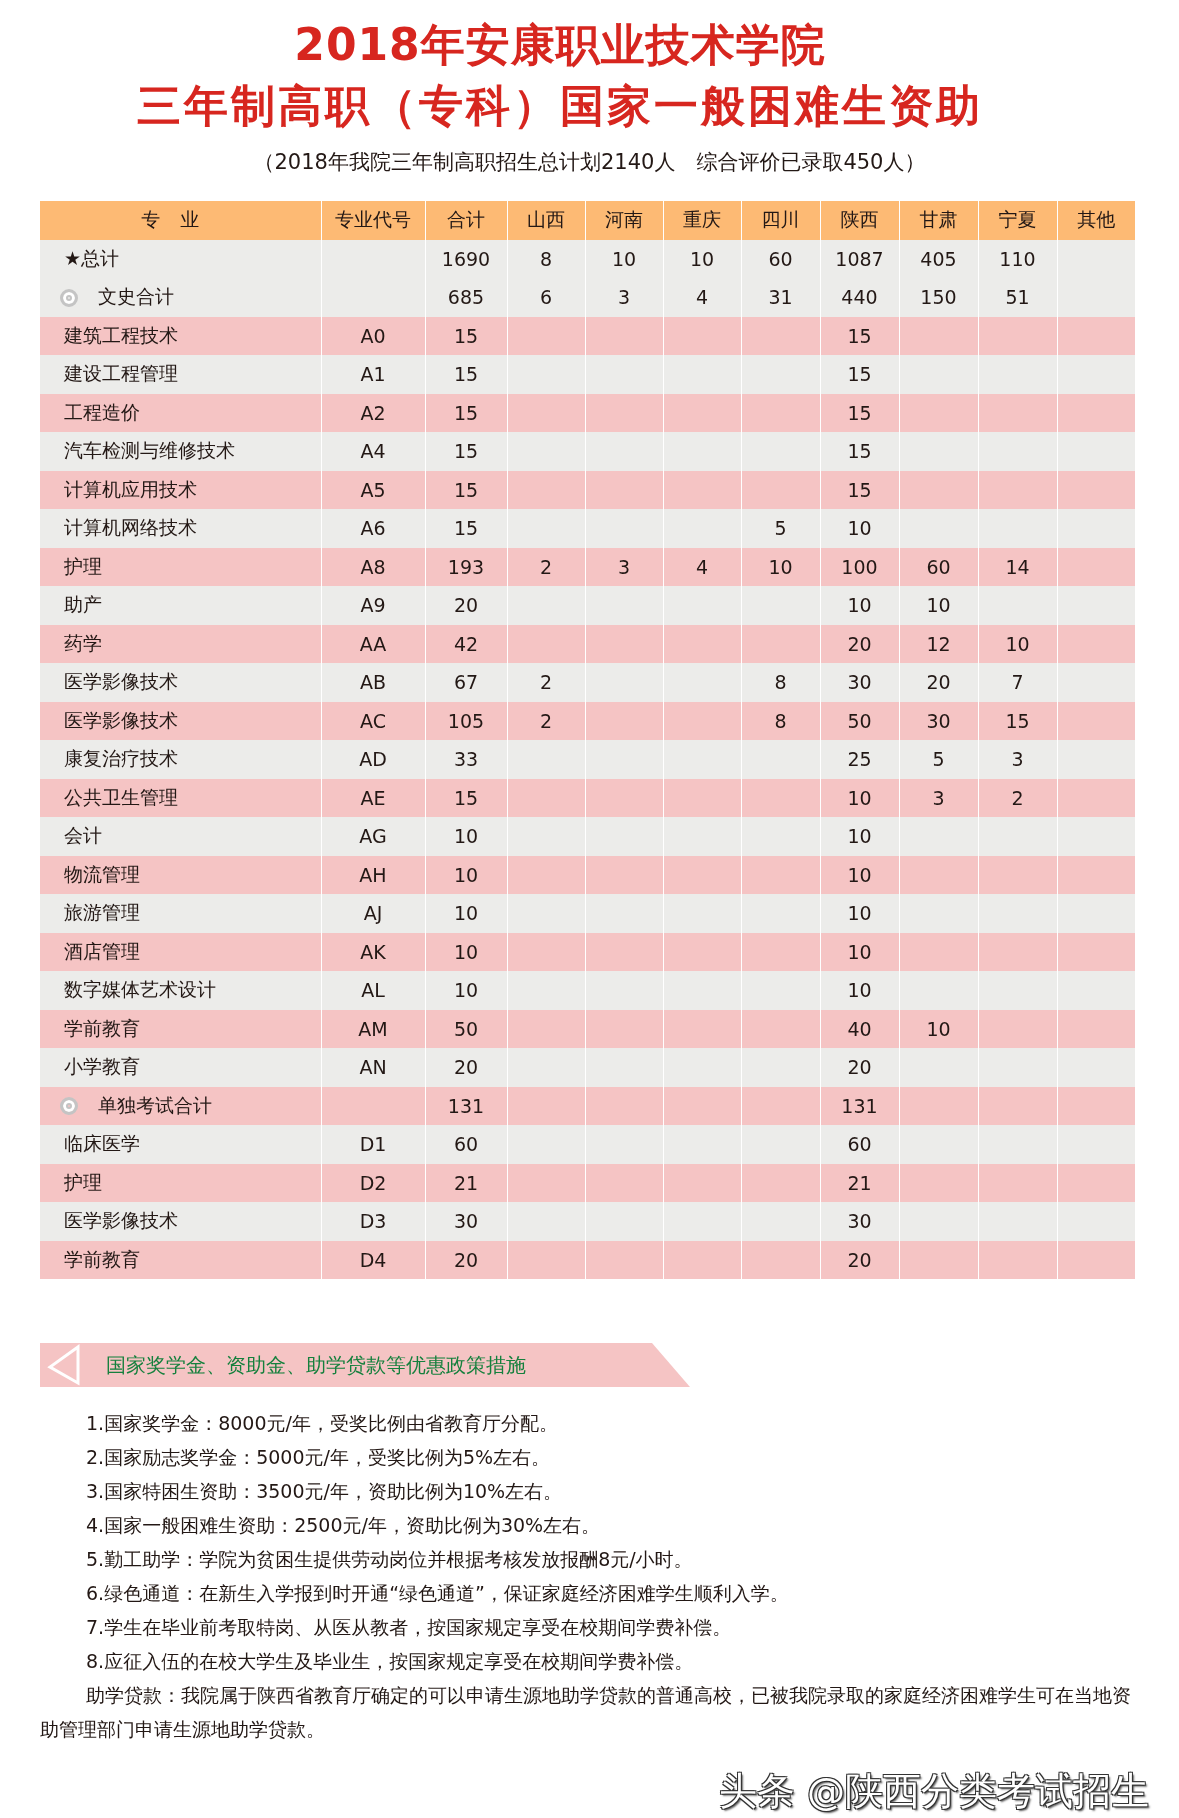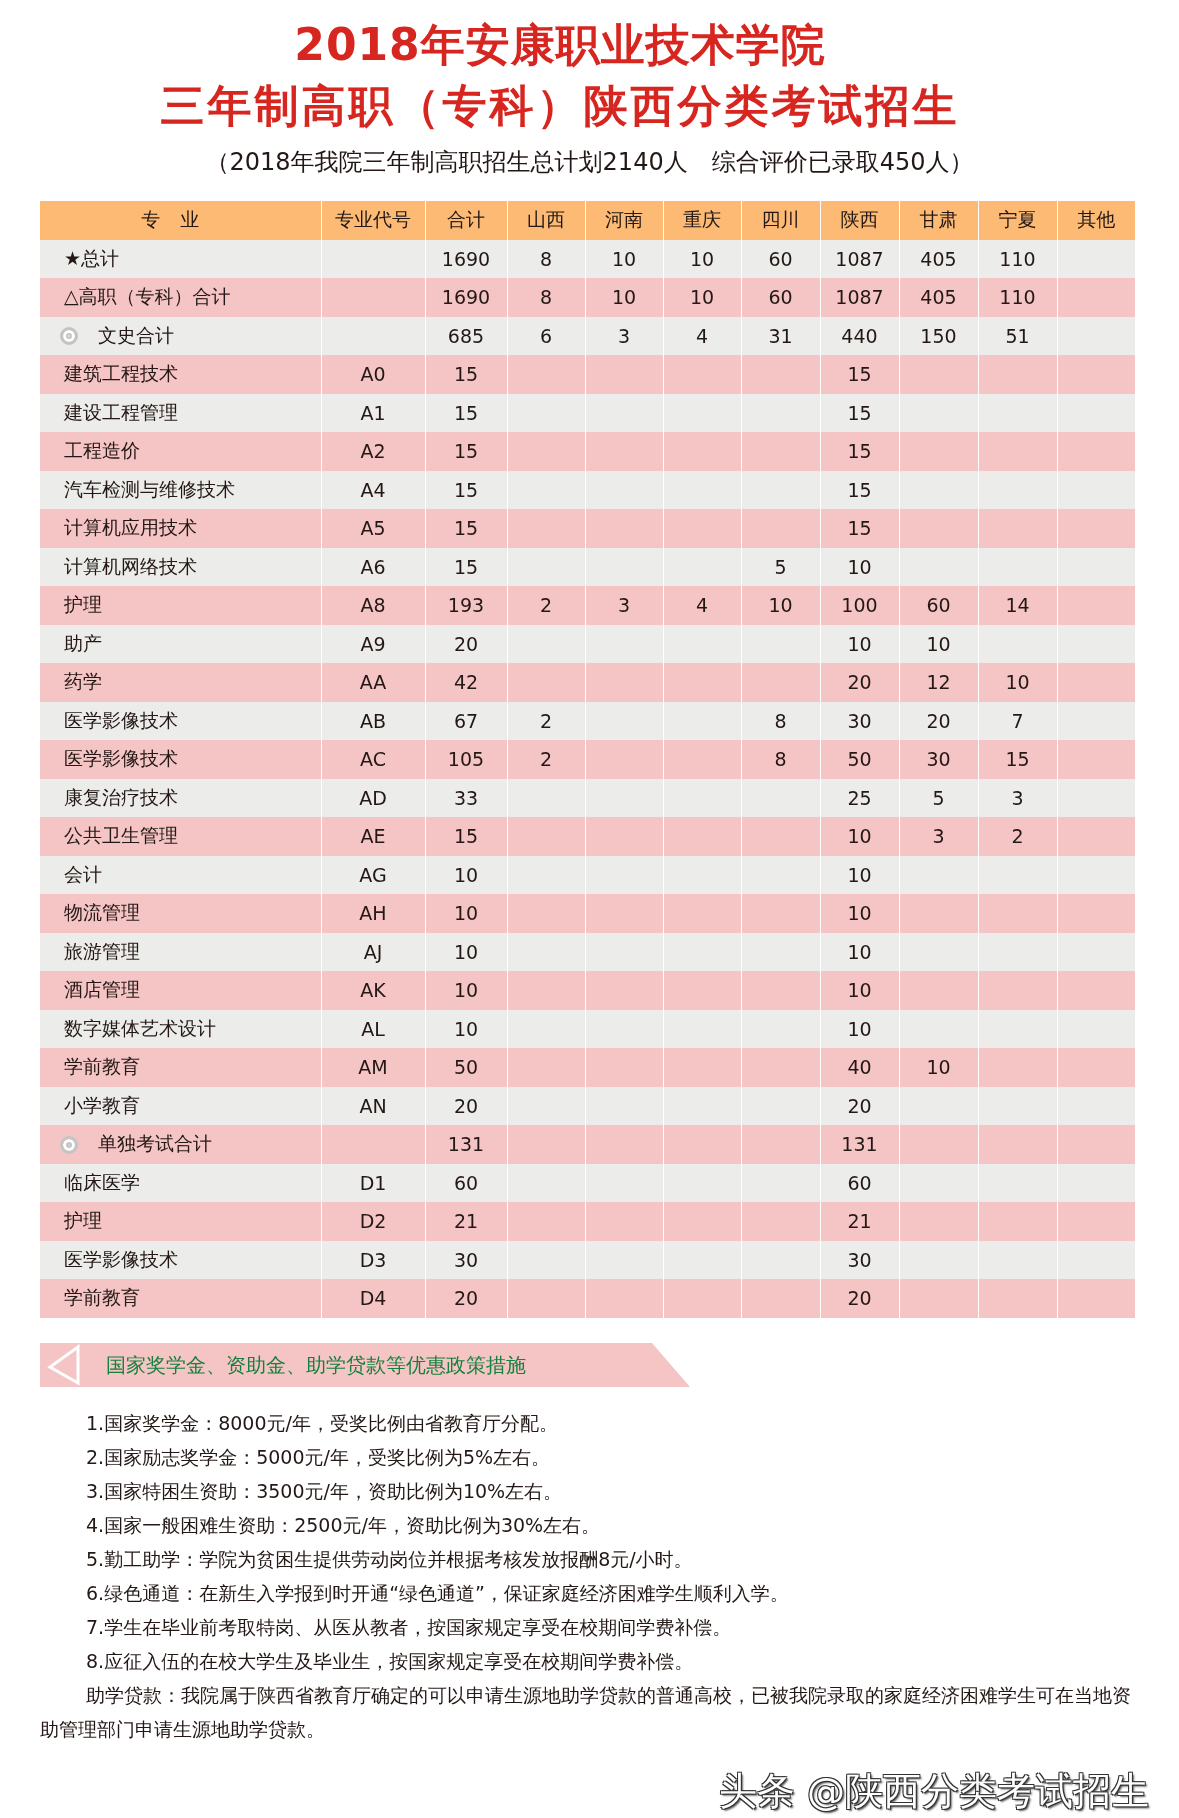--- a/index.html
+++ b/index.html
@@ -3,21 +3,21 @@
 <meta charset="utf-8">
 <style>
   html, body { margin:0; padding:0; background:#ffffff; }
   body { width:1179px; height:1818px; position:relative; overflow:hidden;
          font-family:"DejaVu Sans","Liberation Sans",sans-serif; color:#231815; }
   .title { position:absolute; left:0; width:1120px; text-align:center; color:#d7261f;
            font-weight:bold; letter-spacing:1px; }
   .t1 { top:18px; font-size:44px; line-height:54px; }
   .t2 { top:78px; font-size:44px; line-height:56px; letter-spacing:3px; }
   .sub { position:absolute; top:146px; left:0; width:1179px; text-align:center;
-         font-size:24px; line-height:32px; color:#231815; }
+         font-size:21px; line-height:32px; color:#231815; }
   table.plan { position:absolute; left:40px; top:201px; width:1095px; border-collapse:collapse;
                table-layout:fixed; }
   table.plan td, table.plan th { height:38.5px; padding:0; font-size:19px; font-weight:normal;
                border-left:1.5px solid #ffffff; text-align:center; white-space:nowrap; color:#231815; }
   table.plan tr > *:first-child { border-left:none; text-align:left; padding-left:24px; }
   table.plan thead th { background:#fdba74; }
   table.plan thead th:first-child { text-align:center; padding-left:0; letter-spacing:20px; }
   tr.pink td { background:#f5c4c4; }
   tr.gray td { background:#ececea; }
   .ring { display:inline-block; width:18px; height:18px; border-radius:50%;
@@ -30,21 +30,21 @@
   .policies .item { padding-left:46px; height:34px; line-height:34px; white-space:nowrap; }
   .policies .loan { text-indent:46px; line-height:34px; margin-top:0; }
   .watermark { position:absolute; right:30px; top:1766px; font-size:38px; color:#ffffff;
                text-shadow: -1px -1px 0 #333, 1px -1px 0 #333, -1px 1px 0 #333, 1px 1px 0 #333, 2px 2px 2px #555;
                letter-spacing:0px; }
 </style>
 </head>
 <body>
 
 <div class="title t1">2018年安康职业技术学院</div>
-<div class="title t2">三年制高职（专科）陕西分类考试招生</div>
+<div class="title t2">三年制高职（专科）国家一般困难生资助</div>
 <div class="sub">（2018年我院三年制高职招生总计划2140人　综合评价已录取450人）</div>
 
 <table class="plan">
   <colgroup>
     <col style="width:281px">
       <col style="width:104px">
       <col style="width:82px">
     <col style="width:78px">
       <col style="width:78px">
       <col style="width:78px">
@@ -76,33 +76,20 @@
         <td>1690</td>
         <td>8</td>
         <td>10</td>
         <td>10</td>
         <td>60</td>
         <td>1087</td>
         <td>405</td>
         <td>110</td>
         <td></td>
       </tr>
-      <tr class="pink">
-        <td><span>△高职（专科）合计</span></td>
-        <td></td>
-        <td>1690</td>
-        <td>8</td>
-        <td>10</td>
-        <td>10</td>
-        <td>60</td>
-        <td>1087</td>
-        <td>405</td>
-        <td>110</td>
-        <td></td>
-      </tr>
       <tr class="gray">
         <td><span class="ring"></span><span>文史合计</span></td>
         <td></td>
         <td>685</td>
         <td>6</td>
         <td>3</td>
         <td>4</td>
         <td>31</td>
         <td>440</td>
         <td>150</td>

